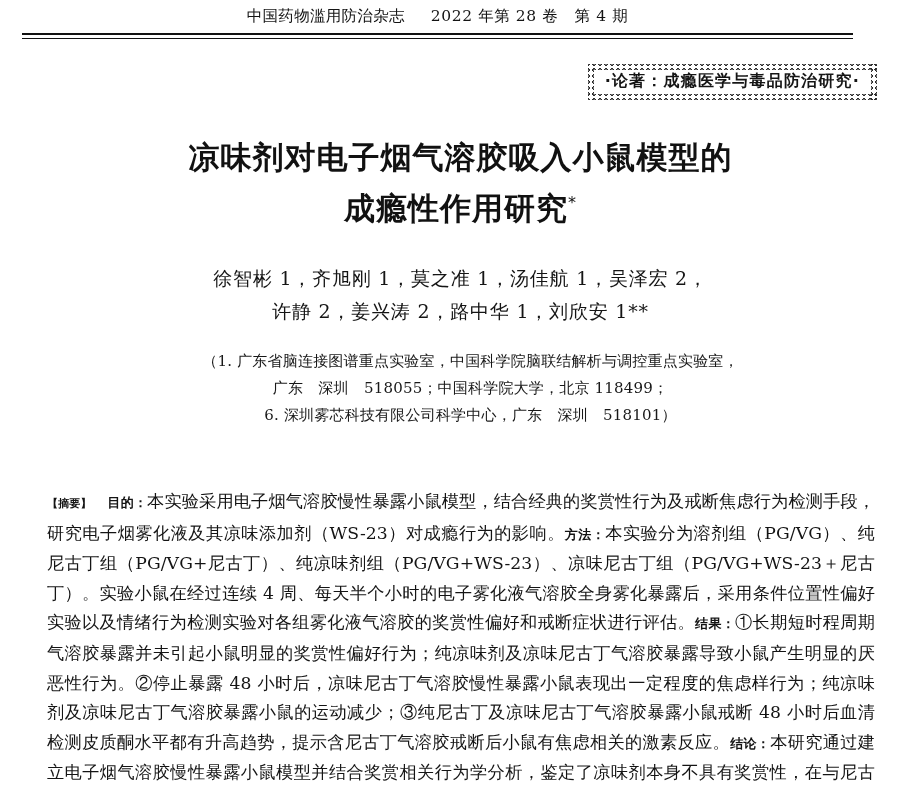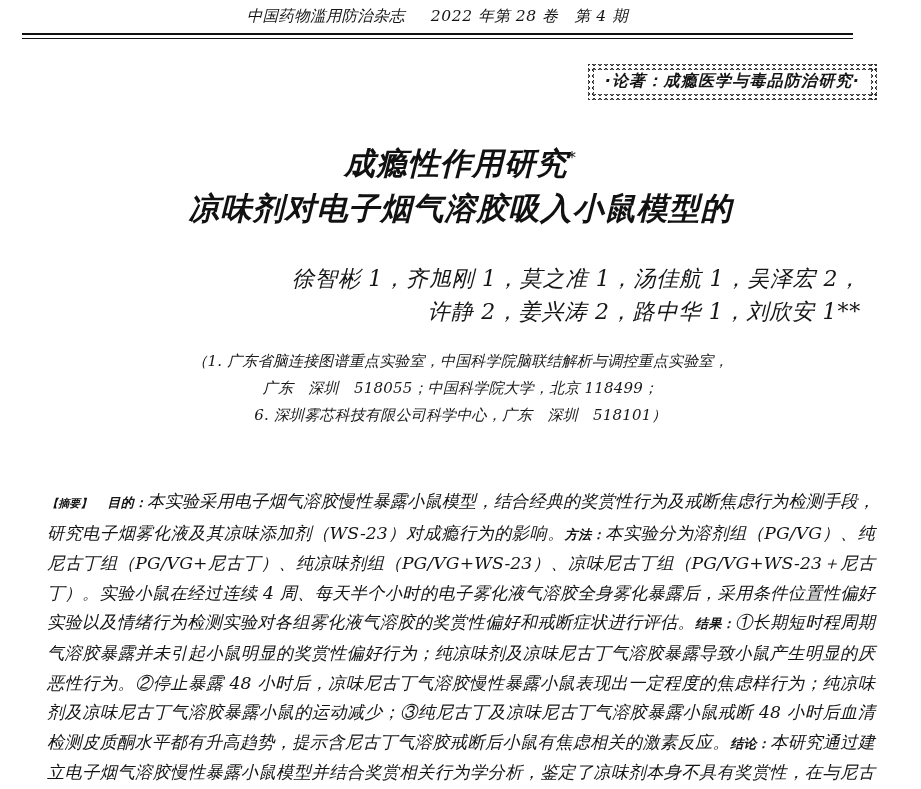--- a/index.html
+++ b/index.html
@@ -15,21 +15,20 @@
     font-family: "DejaVu Serif", "Liberation Serif", serif;
     color: #1a1a1a;
     position: relative;
   }
 
   .page {
     position: relative;
     width: 921px;
     height: 664px;
     box-sizing: border-box;
-    font-style: italic;
   }
 
   
   .running-head {
     position: absolute;
     left: 22px;
     top: 6px;
     width: 831px;
     text-align: center;
     font-size: 15.5px;
@@ -98,31 +97,31 @@
     vertical-align: super;
     font-weight: normal;
   }
 
   
   .authors {
     position: absolute;
     left: 60px;
     top: 262px;
     width: 801px;
-    text-align: right;
-    font-size: 22px;
+    text-align: center;
+    font-size: 19px;
     line-height: 33px;
     letter-spacing: 0.8px;
     color: #151515;
   }
 
   
   .affiliations {
     position: absolute;
-    left: 90px;
+    left: 100px;
     top: 348px;
     width: 741px;
     text-align: center;
     font-size: 15px;
     line-height: 27px;
     letter-spacing: 0.2px;
     color: #181818;
   }
   .affil-line { white-space: nowrap; }
 
@@ -161,22 +160,22 @@
   </div>
 
   <div class="rule-wrap">
     <div class="rule-thick"></div>
     <div class="rule-thin"></div>
   </div>
 
   <div class="badge">·论著：成瘾医学与毒品防治研究·</div>
 
   <div class="title">
+    <div>凉味剂对电子烟气溶胶吸入小鼠模型的</div>
     <div><span>成瘾性作用研究</span><sup>*</sup></div>
-    <div>凉味剂对电子烟气溶胶吸入小鼠模型的</div>
   </div>
 
   <div class="authors">
     <div>徐智彬 1，齐旭刚 1，莫之准 1，汤佳航 1，吴泽宏 2，</div>
     <div>许静 2，姜兴涛 2，路中华 1，刘欣安 1**</div>
   </div>
 
   <div class="affiliations">
     <div class="affil-line">（1. 广东省脑连接图谱重点实验室，中国科学院脑联结解析与调控重点实验室，</div>
     <div class="affil-line">广东　深圳　518055；中国科学院大学，北京 118499；</div>

